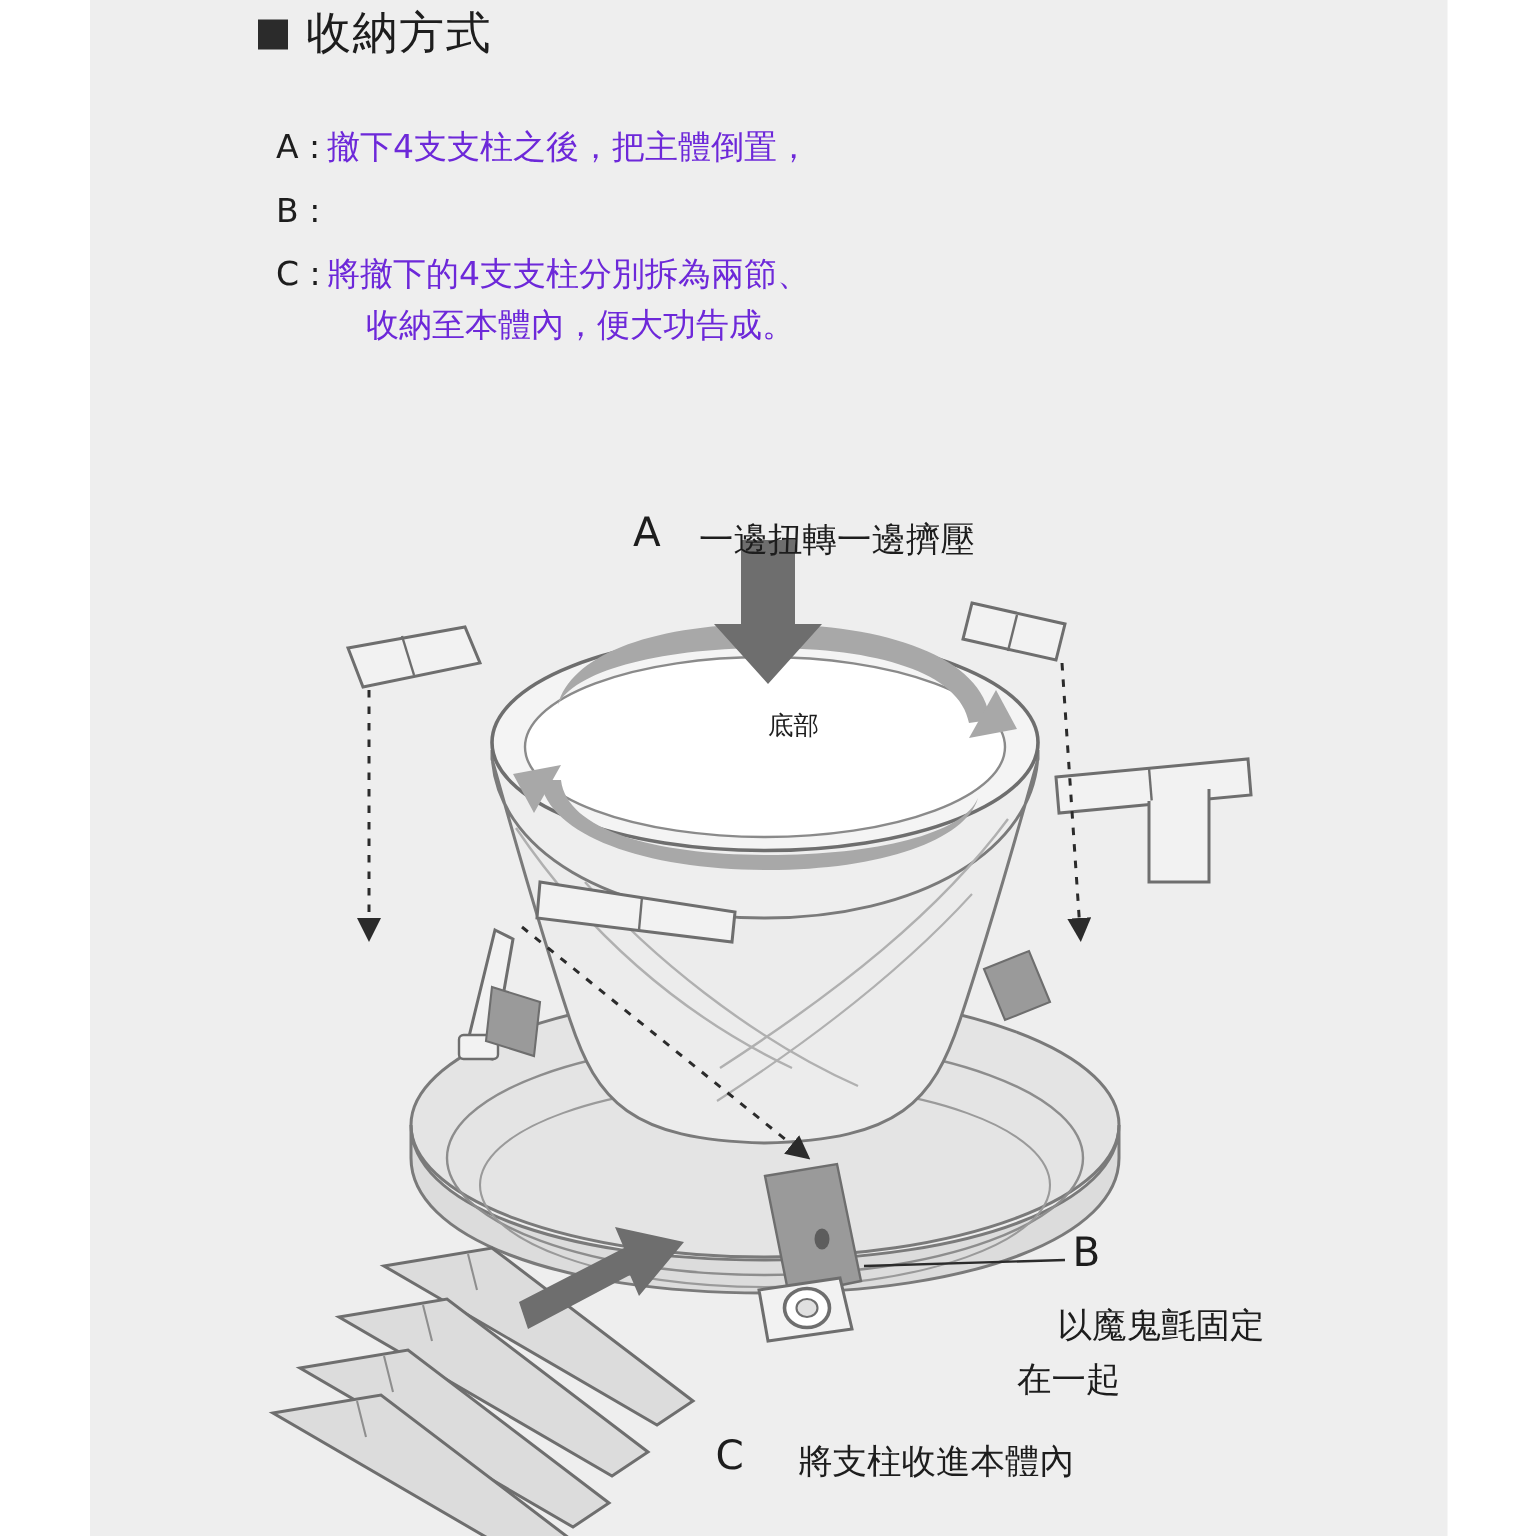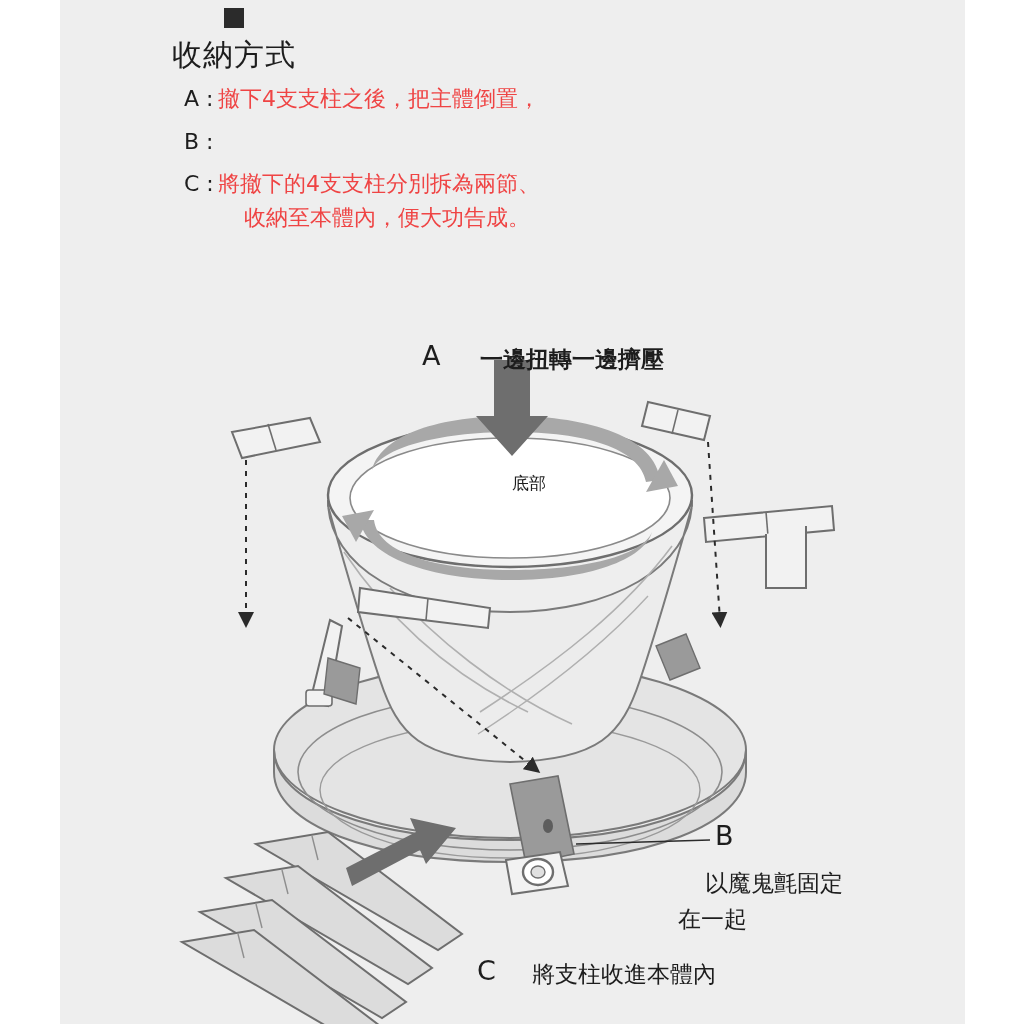--- a/index.html
+++ b/index.html
@@ -25,21 +25,20 @@
     background: #eeeeee;
   }
   
   #heading {
     position: absolute;
     left: 172px;
     top: 8px;
     display: flex;
     align-items: center;
     gap: 12px;
-    flex-direction: column;
   }
   #heading .sq {
     width: 20px;
     height: 20px;
     background: #2b2b2b;
     display: inline-block;
   }
   #heading .txt {
     font-size: 30px;
     color: #1d1d1d;
@@ -64,21 +63,21 @@
     width: 34px;
     flex: 0 0 34px;
     line-height: 1.5;
   }
   .step .lines {
     display: flex;
     flex-direction: column;
   }
   .step .line {
     font-size: 22px;
-    color: #ef4444;
+    color: #6d28d9;
     line-height: 1.55;
     white-space: nowrap;
   }
   .step .line.indent {
     padding-left: 26px;
   }
   
   #figure {
     position: absolute;
     left: 60px;
@@ -94,21 +93,21 @@
     white-space: nowrap;
   }
   .lbl-letter {
     font-size: 27px;
     font-weight: normal;
   }
   .lbl-text {
     font-size: 23px;
   }
   #lbl-a-letter { left: 362px; top: 20px; }
-  #lbl-a-text   { left: 420px; top: 24px; font-weight: bold; }
+  #lbl-a-text   { left: 406px; top: 24px; }
   #lbl-bottom   { left: 452px; top: 152px; font-size: 17px; }
   #lbl-b-letter { left: 655px; top: 500px; }
   #lbl-b-text1  { left: 645px; top: 548px; }
   #lbl-b-text2  { left: 618px; top: 584px; }
   #lbl-c-letter { left: 417px; top: 635px; }
   #lbl-c-text   { left: 472px; top: 639px; text-align: right; }
 </style>
 </head>
 <body>
 

